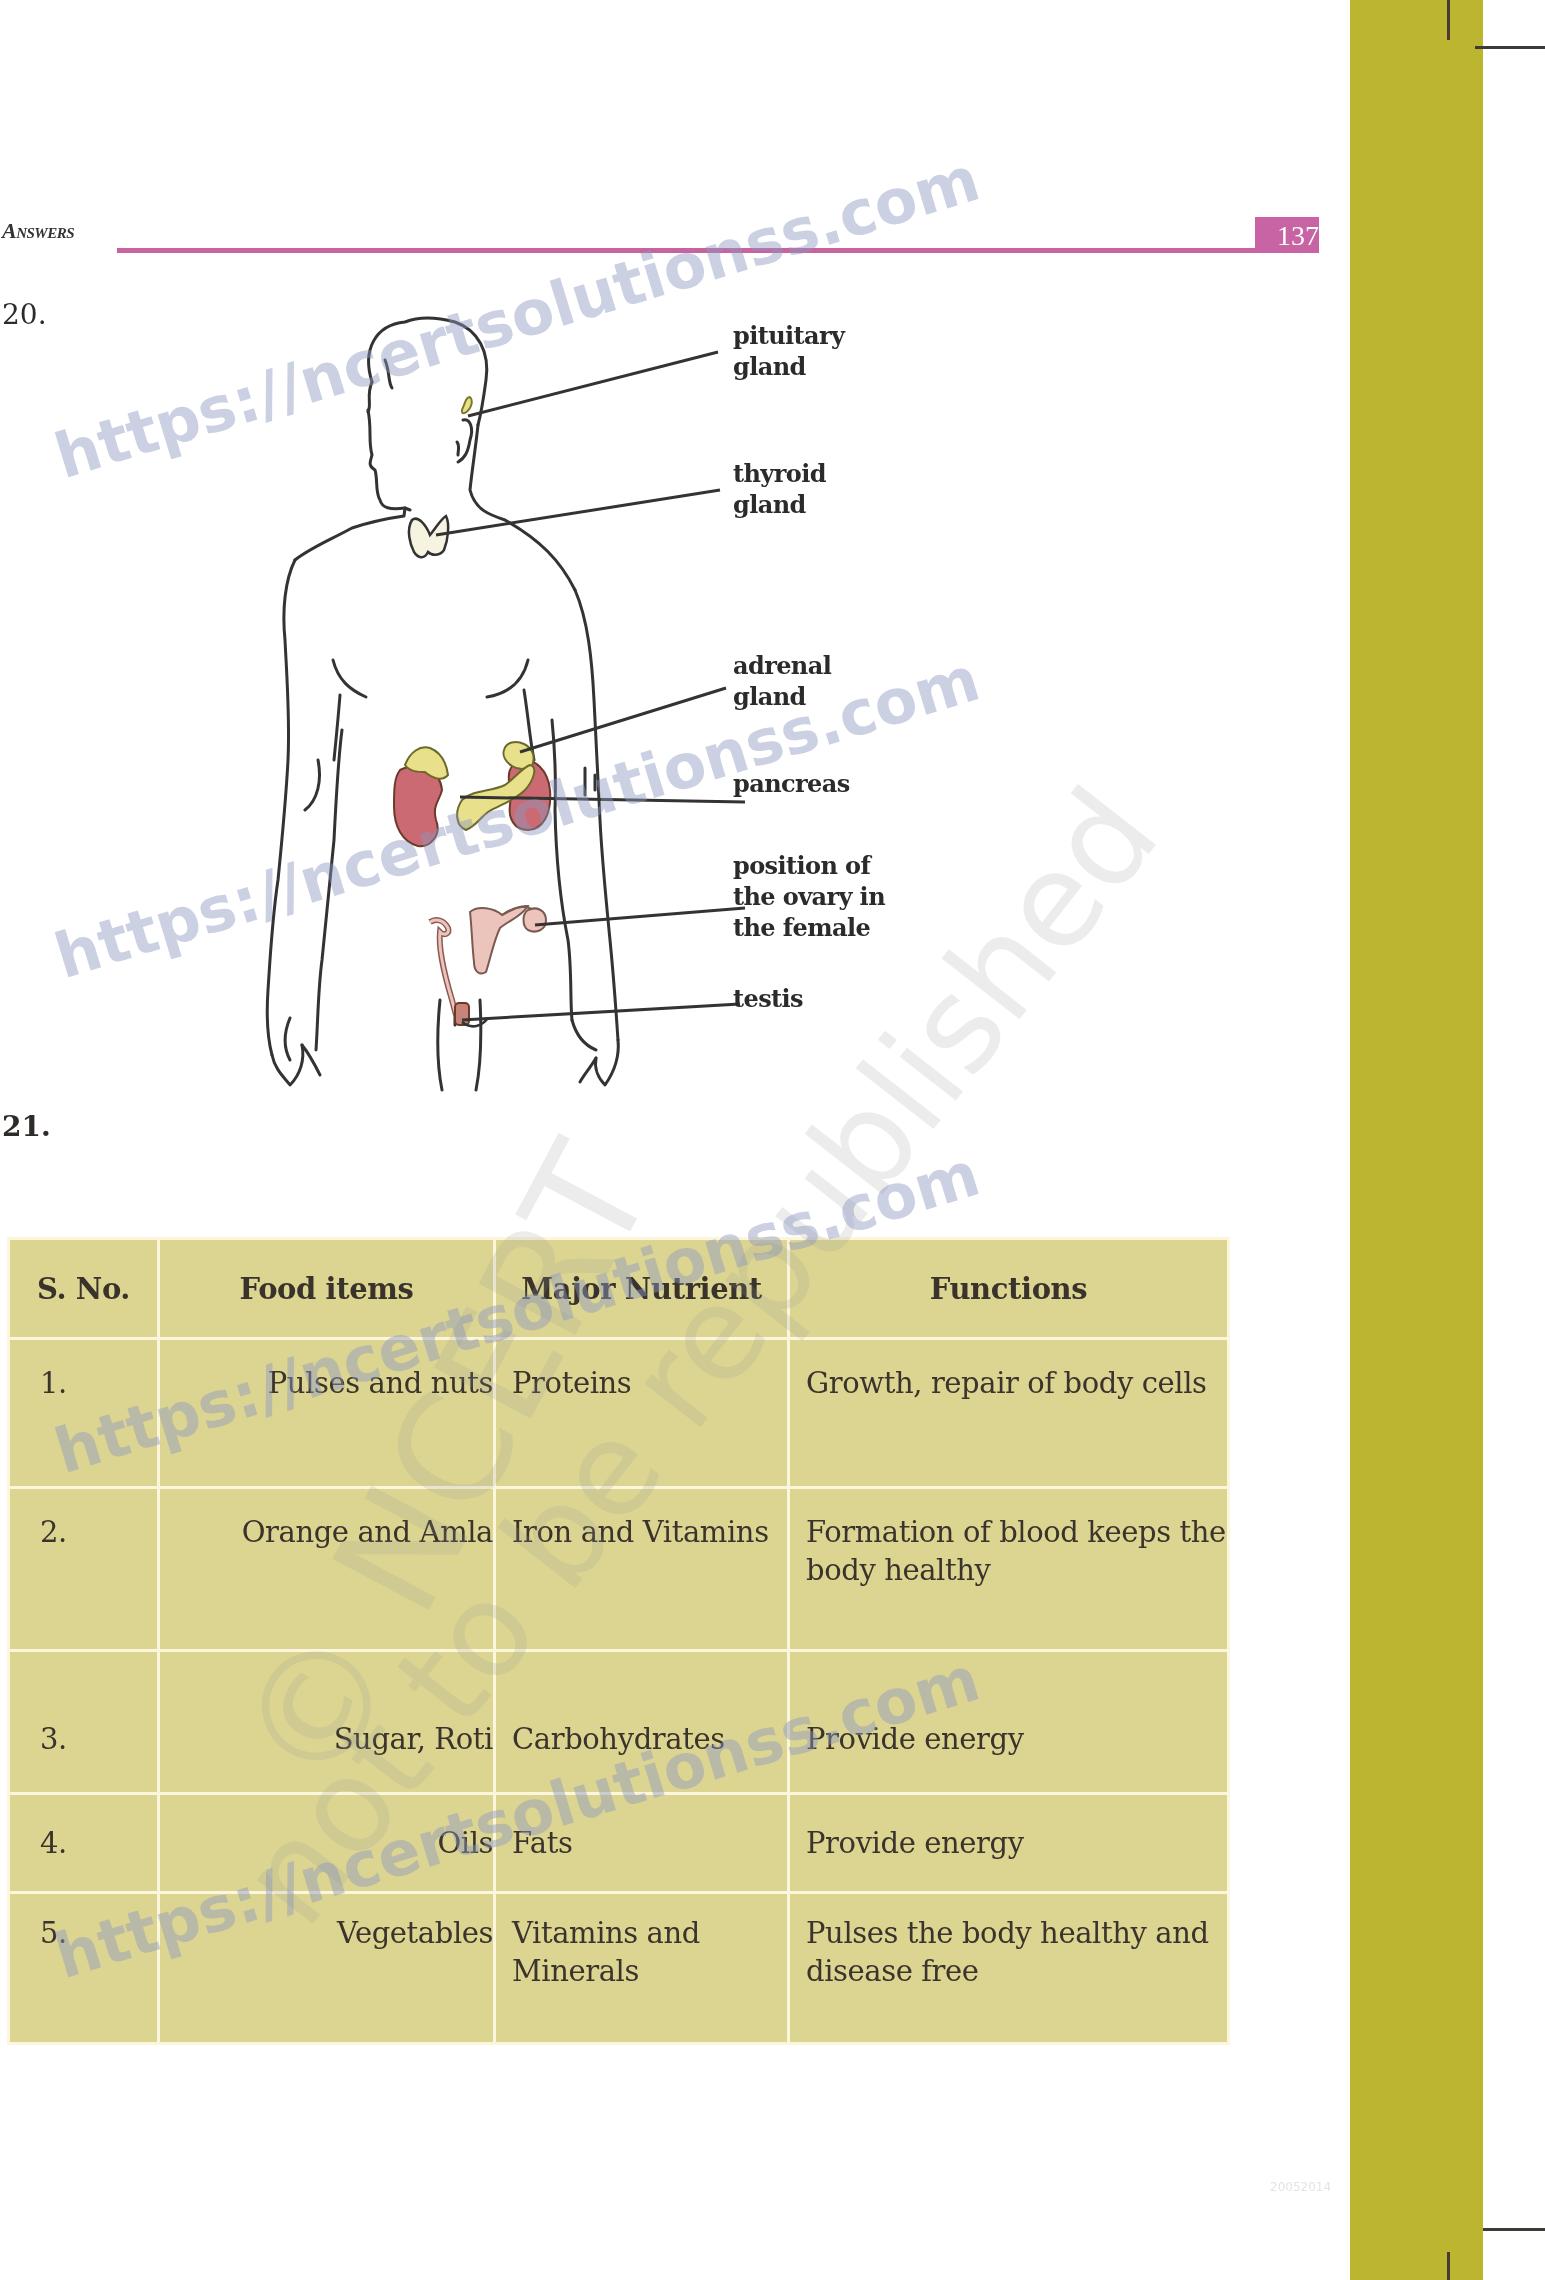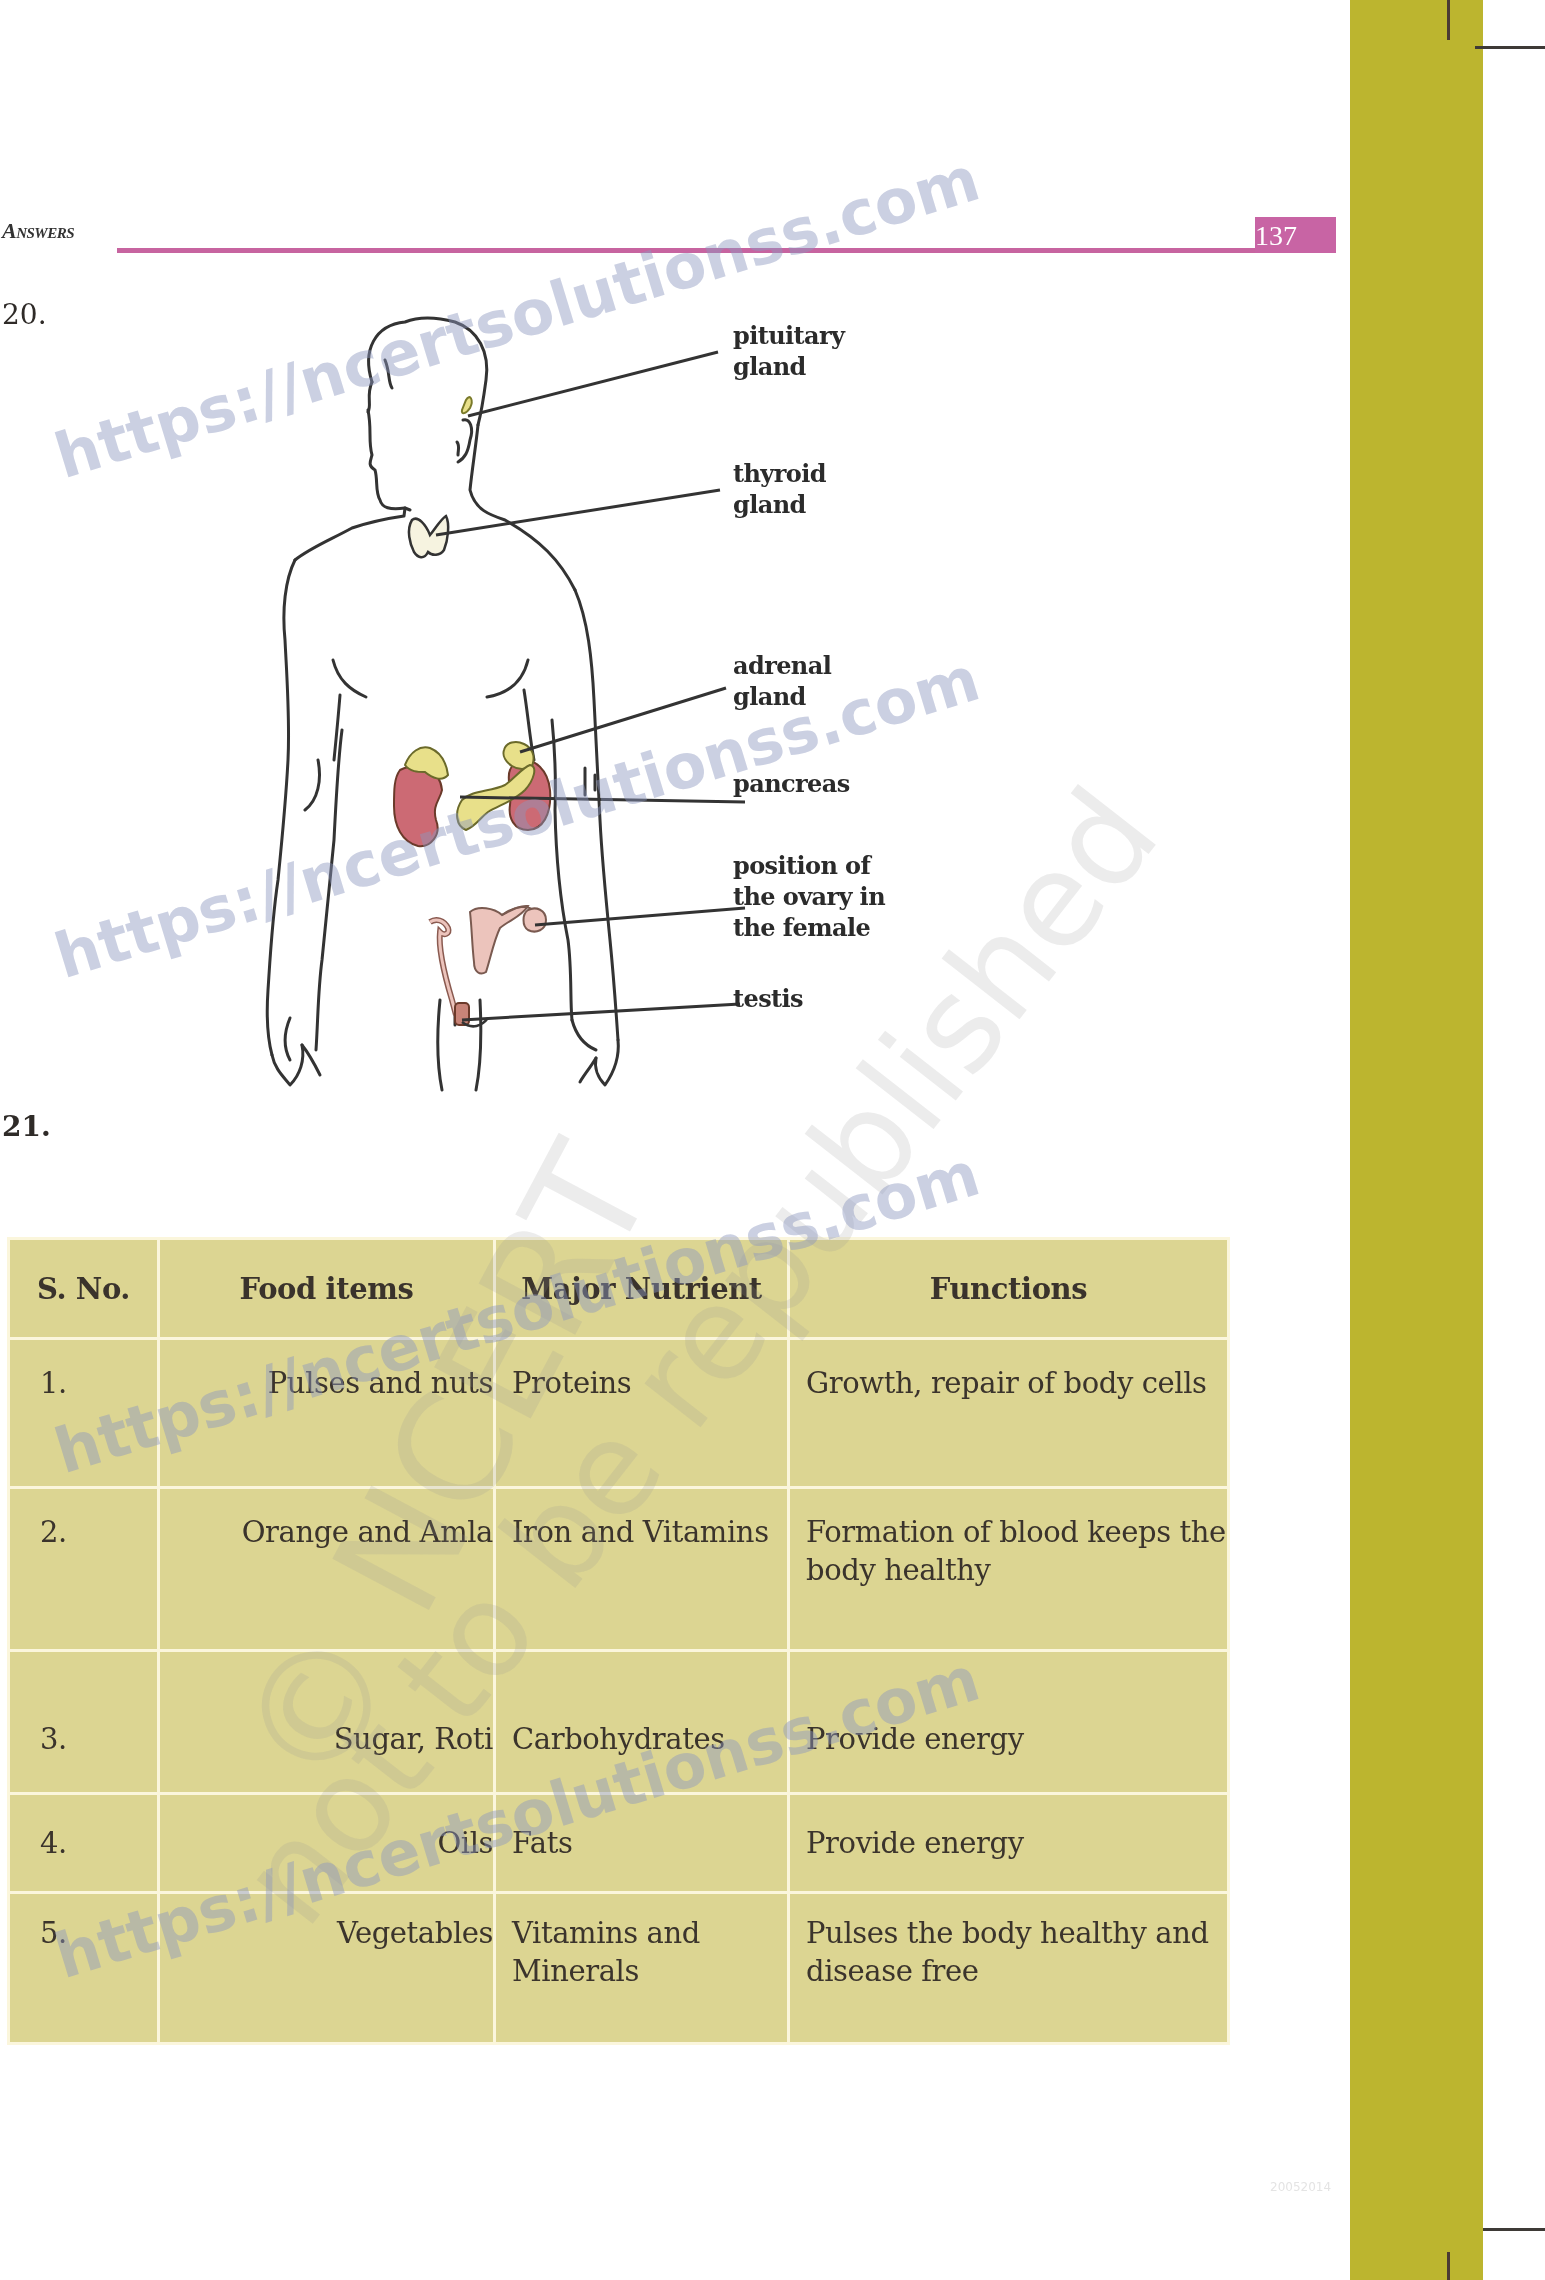--- a/index.html
+++ b/index.html
@@ -17,23 +17,23 @@
   .crop-h { height: 3px; background: #3e3a36; }
 
   
   .running-head {
     left: 2px; top: 218px; font-family: "Liberation Serif", serif;
     font-style: italic; font-weight: bold; font-size: 22px;
     font-variant: small-caps; letter-spacing: -0.5px; color: #333;
   }
   .head-rule { left: 117px; top: 248px; width: 1140px; height: 5px; background: #c764a0; }
   .page-num {
-    left: 1255px; top: 217px; width: 81px; height: 36px; background: #c864a4;
+    left: 1255px; top: 217px; width: 64px; height: 36px; background: #c864a4;
     color: #fff; font-family: "Liberation Serif", serif; font-size: 28px;
-    text-align: left; line-height: 38px;
+    text-align: right; line-height: 38px;
   }
 
   .q-num { font-family: "DejaVu Serif", serif; font-size: 28px; color: #2f2b28; }
 
   
   .diagram { left: 0; top: 280px; width: 1000px; height: 830px; }
   .label {
     position: absolute; left: 733px; font-family: "DejaVu Serif", serif;
     font-size: 24px; line-height: 31px; color: #2b2b2b; font-weight: bold;
     letter-spacing: -0.6px; white-space: pre-line;

